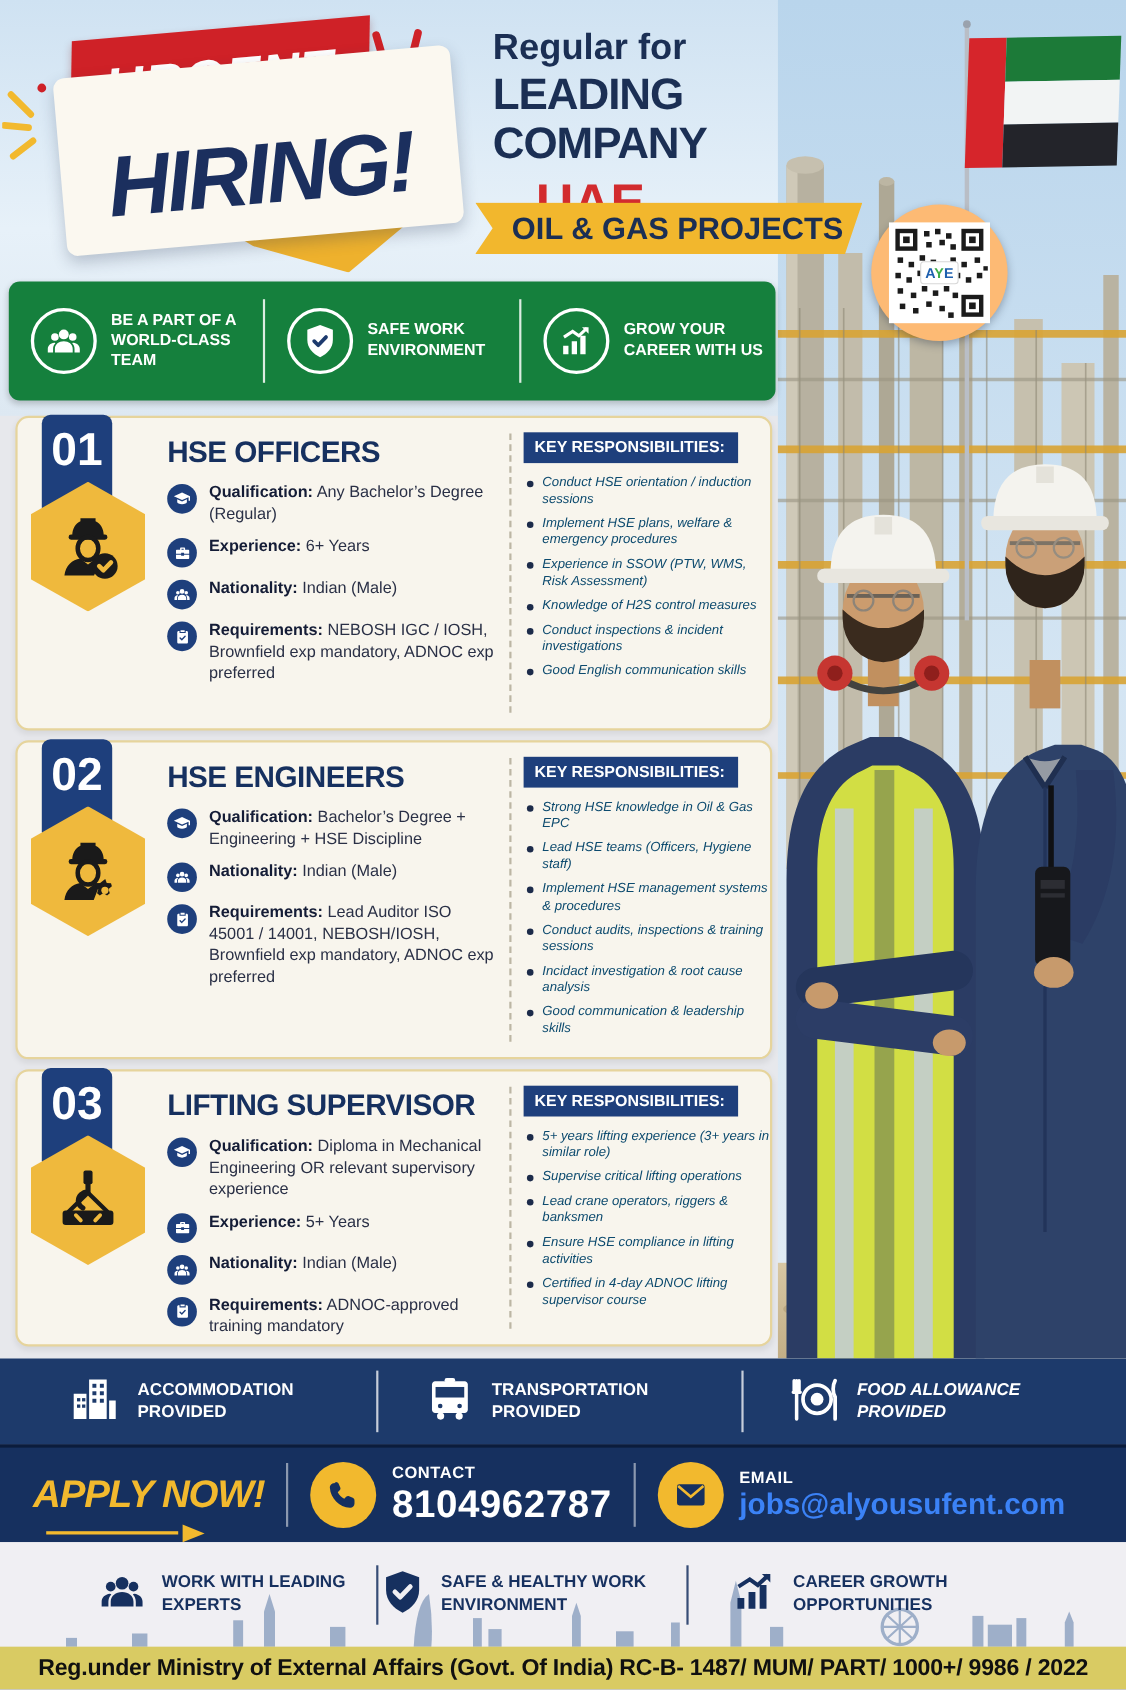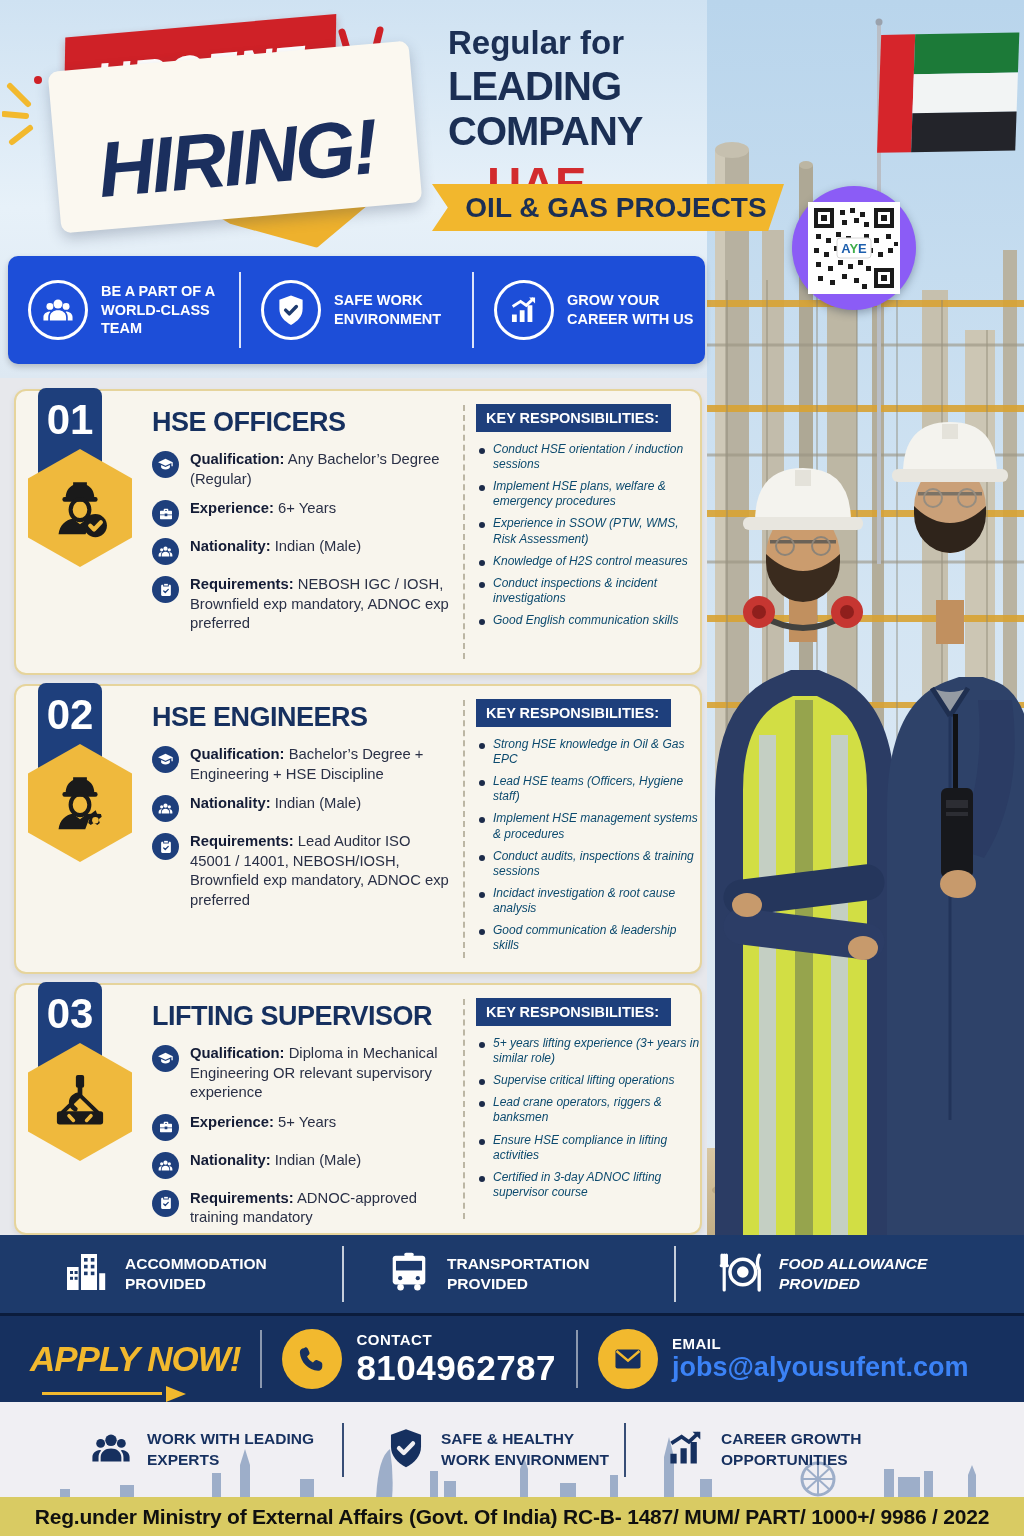--- a/index.html
+++ b/index.html
@@ -32,39 +32,39 @@
   .h-line1 { font-size:33px; font-weight:bold; color:#1b2f54; }
   .h-line2 { font-size:40px; font-weight:bold; color:#1b2f54; letter-spacing:-1px; margin-top:2px; }
   .h-line3 { font-size:47px; font-weight:bold; margin-top:2px; }
   .h-dash { color:#1b2f54; }
   .h-uae { color:#d22b2e; }
   .ribbon { position:absolute; left:432px; top:184px; width:352px; height:47px; background:#f2b72d;
             clip-path:polygon(0 0,100% 0,95.5% 100%,0 100%,4.5% 50%);
             display:flex; align-items:center; justify-content:center; padding-left:16px;
             font-size:28px; font-weight:bold; color:#1b2f54; z-index:7; }
 
-  .qr-badge { position:absolute; left:792px; top:186px; width:124px; height:124px; background:#8b5cf6;
+  .qr-badge { position:absolute; left:792px; top:186px; width:124px; height:124px; background:#fdba74;
               border-radius:50%; z-index:8; box-shadow:0 3px 8px rgba(30,40,60,.35);
               display:flex; align-items:center; justify-content:center; }
 
   
-  .features { position:absolute; left:8px; top:256px; width:697px; height:108px; background:#1d4ed8;
+  .features { position:absolute; left:8px; top:256px; width:697px; height:108px; background:#15803d;
               border-radius:10px; display:flex; align-items:center; z-index:5; box-shadow:0 3px 6px rgba(0,0,0,.2); }
   .feat { flex:1; display:flex; align-items:center; gap:13px; padding-left:20px; }
   .feat-icon { width:60px; height:60px; border:3px solid #fff; border-radius:50%; flex:none;
                display:flex; align-items:center; justify-content:center; color:#fff; }
   .feat-label { color:#fff; font-weight:bold; font-size:14.5px; line-height:1.3; max-width:132px;
                 text-transform:uppercase; }
   .vsep { width:2px; height:76px; background:rgba(255,255,255,.85); flex:none; }
 
   
   .cards { position:absolute; left:14px; top:378px; width:688px; }
   .card { position:relative; background:#f8f5ed; border:2px solid #e6d49c; border-radius:12px;
           box-shadow:0 3px 6px rgba(0,0,0,.08); margin-bottom:9px; }
-  .card-1 { height:286px;margin-top:11px; } .card-2 { height:290px; } .card-3 { height:252px; }
+  .card-1 { height:286px; } .card-2 { height:290px; } .card-3 { height:252px; }
   .numtab { position:absolute; left:22px; top:-3px; width:64px; height:92px; background:#1e3f7c;
             border-radius:8px; color:#fff; font-size:42px; font-weight:bold; display:flex;
             justify-content:center; padding-top:8px; z-index:1; }
   .hex { position:absolute; left:12px; top:58px; width:104px; height:118px; background:#efb93d;
          clip-path:polygon(50% 0%,100% 25%,100% 75%,50% 100%,0% 75%,0% 25%); z-index:2;
          display:flex; align-items:center; justify-content:center; color:#1a1a1a; }
   .jleft { position:absolute; left:136px; top:16px; width:302px; }
   .jtitle { font-size:27px; font-weight:bold; color:#16305f; letter-spacing:-.5px; margin-bottom:12px; }
   .drow { display:flex; gap:11px; margin-bottom:10px; align-items:flex-start; }
   .dicon { width:27px; height:27px; border-radius:50%; background:#1e3f7c; color:#fff; flex:none;
@@ -103,21 +103,21 @@
            display:flex; align-items:center; justify-content:center; }
   .clabel { display:block; color:#fff; font-size:15px; font-weight:bold; letter-spacing:.5px; }
   .cphone { color:#fff; font-size:35px; font-weight:bold; letter-spacing:.5px; }
   .cemail { color:#3b82f6; font-size:27px; font-weight:bold; }
 
   
   .footer { position:absolute; left:0; top:1402px; width:1024px; height:95px; background:#f0eff3; overflow:hidden; }
   .skyline { position:absolute; left:0; bottom:-2px; width:1024px; height:64px; }
   .foot-items { position:relative; display:flex; align-items:center; height:100%; z-index:2; }
   .fi { display:flex; align-items:center; gap:13px; }
-  .fi-1 { width:342px; padding-left:88px; } .fi-2 { width:280px; padding-left:40px; } .fi-3 { width:346px; padding-left:38px; }
+  .fi-1 { width:342px; padding-left:88px; } .fi-2 { width:280px; } .fi-3 { width:346px; padding-left:38px; }
   .fi-icon { color:#16305f; flex:none; }
   .fi-label { color:#16305f; font-weight:bold; font-size:15.5px; line-height:1.3; max-width:190px; }
   .fsep { width:2px; height:54px; background:#16305f; opacity:.85; flex:none; }
 
   
   .regbar { position:absolute; left:0; top:1497px; width:1024px; height:39px; background:#d9cb63;
             display:flex; align-items:center; justify-content:center; }
   .regtext { font-size:21px; font-weight:bold; color:#101010; white-space:nowrap; letter-spacing:-.2px; }
 </style>
 </head>
@@ -608,21 +608,21 @@
         </div>
       </div>
       <div class="dashline"></div>
       <div class="jright">
         <div class="rhead">KEY RESPONSIBILITIES:</div>
         <ul class="resp">
           <li class="resp-item">5+ years lifting experience (3+ years in similar role)</li>
           <li class="resp-item">Supervise critical lifting operations</li>
           <li class="resp-item">Lead crane operators, riggers &amp; banksmen</li>
           <li class="resp-item">Ensure HSE compliance in lifting activities</li>
-          <li class="resp-item">Certified in 3-day ADNOC lifting supervisor course</li>
+          <li class="resp-item">Certified in 4-day ADNOC lifting supervisor course</li>
         </ul>
       </div>
     </section>
   </div>
 
   <div class="benefits">
     <div class="ben ben-1">
       <span class="ben-icon" style="--bg:#1d3a6b"><svg width="48" height="48">
             <use href="#sym-building" fill="currentColor"></use>
           </svg></span>

